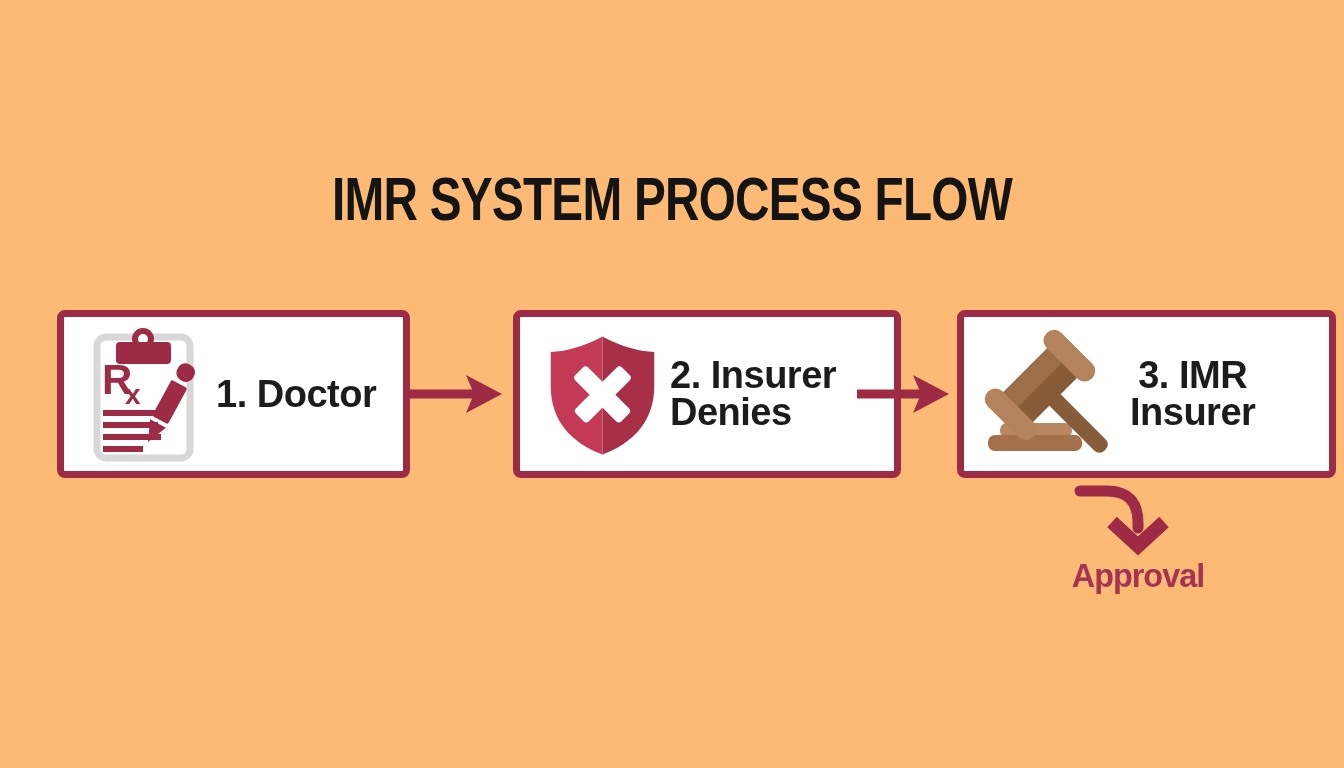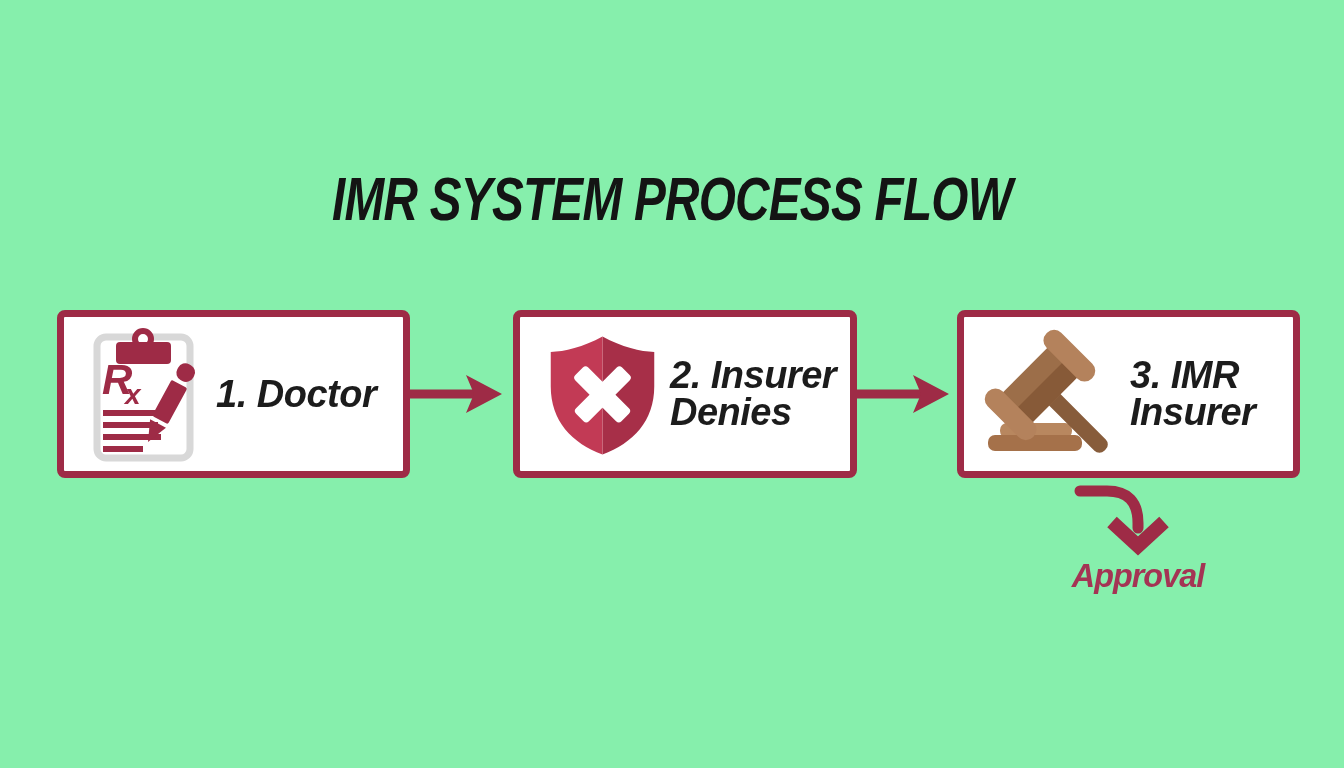--- a/index.html
+++ b/index.html
@@ -1,23 +1,22 @@
 <!DOCTYPE html>
 <html><head>
 <meta charset="utf-8">
 <style>
   html, body { margin: 0; padding: 0; }
   .canvas {
     position: relative;
     width: 1344px;
     height: 768px;
-    background: #86efac;
+    background: #fdba74;
     overflow: hidden;
     font-family: "Liberation Sans", sans-serif;
-    font-style: italic;
   }
   .title {
     position: absolute;
     top: 168px;
     left: 0;
     width: 100%;
     text-align: center;
     font-size: 62px;
     line-height: 62px;
     font-weight: bold;
@@ -29,22 +28,22 @@
   .step {
     position: absolute;
     top: 310px;
     height: 168px;
     background: #ffffff;
     border: 7px solid #9e2b46;
     border-radius: 8px;
     box-sizing: border-box;
   }
   .step-1 { left: 57px;  width: 353px; }
-  .step-2 { left: 513px; width: 344px; }
-  .step-3 { left: 957px; width: 343px; }
+  .step-2 { left: 513px; width: 388px; }
+  .step-3 { left: 957px; width: 379px; text-align: center; }
   .step-label {
     position: absolute;
     top: 50%;
     transform: translateY(-50%);
     font-size: 38px;
     line-height: 37px;
     font-weight: bold;
     color: #1c1c1c;
     letter-spacing: -0.5px;
     white-space: nowrap;

